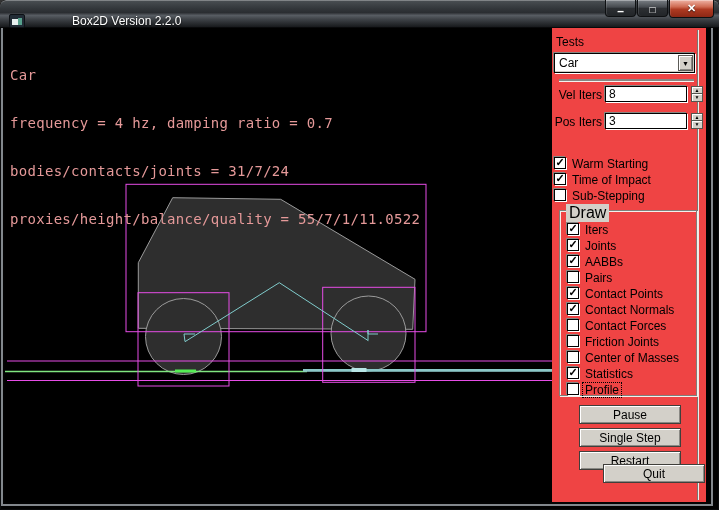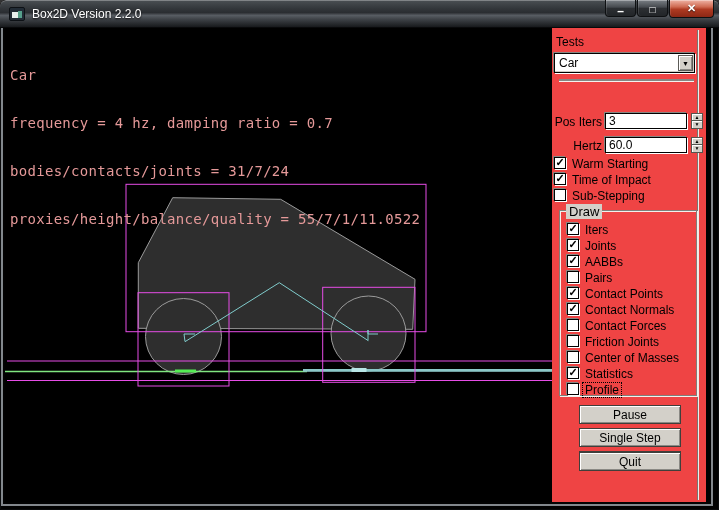--- a/index.html
+++ b/index.html
@@ -19,21 +19,21 @@
   .frame-dark {
     position:absolute; inset:0; border:1px solid #0a0b0c;
     border-radius:6px 6px 0 0; pointer-events:none; z-index:3;
   }
   
   .titlebar {
     position:absolute; left:0; top:0; width:719px; height:28px; z-index:10;
     background:linear-gradient(180deg,#4b5054 0%,#33373b 30%,#2a2d31 45%,#585d63 55%,#3c4045 70%,#121416 100%);
     border-radius:6px 6px 0 0;
     box-shadow:inset 0 1px 0 rgba(255,255,255,.30), inset 0 -1px 0 rgba(0,0,0,.6);
-    display:flex; align-items:center;
+    display:flex; align-items:flex-end;gap:40px;
   }
   .app-icon {
     width:16px; height:14px; margin-left:9px; position:relative;
     background:#222c36; border:1px solid #0d1115; border-radius:2px;
   }
   .app-icon .ic-a { position:absolute; left:2px; bottom:2px; width:6px; height:6px; background:#e8f0ef; }
   .app-icon .ic-b { position:absolute; right:2px; bottom:2px; width:4px; height:7px; background:#56a08c; }
   .title-text {
     margin-left:7px; color:#ffffff; font-size:12px;
     text-shadow:0 1px 2px rgba(0,0,0,.9);
@@ -104,21 +104,21 @@
     position:absolute; left:0; top:0; width:12px; height:12px; background:#fff;
     border:1px solid #000; box-shadow:-1px -1px 0 #878682, 1px 1px 0 #fff;
     display:flex; align-items:center; justify-content:center;
   }
   .checkbox span { font-size:11px; font-weight:bold; line-height:10px; transform:translateY(-1px); }
   .checklabel { position:absolute; left:18px; top:0; font-size:12px; white-space:nowrap; }
   .groupbox {
     position:absolute; left:7px; top:182px; width:138px; height:186px;
     border:1px solid #807f7a; box-shadow:inset 1px 1px 0 #f2f1ed, 1px 1px 0 #f2f1ed;
   }
-  .group-label { position:absolute; left:6px; top:-7px; background:#d3d0c9; padding:0 3px; font-size:13px; }
+  .group-label { position:absolute; left:6px; top:-7px; background:#d3d0c9; padding:0 3px; font-size:16px; }
   .gb-row { position:absolute; left:7px; height:13px; }
   .btn {
     position:absolute; left:27px; width:102px; height:19px;
     background:#d3d0c9; border:1px solid #403f3b;
     box-shadow:inset 1px 1px 0 #ffffff, inset -1px -1px 0 #8a8984;
     display:flex; align-items:center; justify-content:center;
     font-size:12px; color:#000; cursor:default;
   }
   .focus-dotted { border:1px dotted #000; padding:0 2px; margin-left:-3px; }
 </style>
@@ -189,44 +189,44 @@
 
     <div class="combo">
       <div class="combo-text">Car</div>
       <div class="combo-btn">
         <span>▼</span>
       </div>
     </div>
 
     <div class="separator"></div>
 
+    <div class="spin-row" style="top:58px; width:154px;">
+      <div class="spin-label">Vel Iters</div>
+      <input class="spin-edit" value="8" style="">
+      <div class="spinner">
+        <div class="spin-btn spin-up">
+            <span>▲</span>
+          </div>
+        <div class="spin-btn spin-down">
+            <span>▼</span>
+          </div>
+      </div>
+    </div>
     <div class="spin-row" style="top:85px; width:154px;">
       <div class="spin-label">Pos Iters</div>
       <input class="spin-edit" value="3" style="">
       <div class="spinner">
         <div class="spin-btn spin-up">
             <span>▲</span>
           </div>
         <div class="spin-btn spin-down">
             <span>▼</span>
           </div>
       </div>
     </div>
-    <div class="spin-row" style="top:109px; width:154px;">
-      <div class="spin-label">Hertz</div>
-      <input class="spin-edit" value="60.0" style="">
-      <div class="spinner">
-        <div class="spin-btn spin-up">
-            <span>▲</span>
-          </div>
-        <div class="spin-btn spin-down">
-            <span>▼</span>
-          </div>
-      </div>
-    </div>
 
     <div class="checkrow" style="left:2px; top:129px;">
       <div class="checkbox">
           <span>✓</span>
         </div>
       <div class="checklabel">Warm Starting</div>
     </div>
     <div class="checkrow" style="left:2px; top:145px;">
       <div class="checkbox">
           <span>✓</span>
@@ -307,15 +307,15 @@
         <div class="checkbox">
             <span></span>
           </div>
         <div class="checklabel"><span class="focus-dotted">Profile</span></div>
       </div>
     </div>
 
     <div class="btn" style="top:377px;">Pause</div>
     <div class="btn" style="top:400px;">Single Step</div>
     <div class="btn" style="top:423px;text-decoration:underline;">Restart</div>
-    <div class="btn" style="top:424px;">Quit</div>
+    <div class="btn" style="top:436px;margin-left:24px;">Quit</div>
   </div>
 </div>
 
 </body></html>

